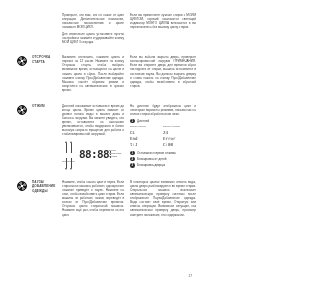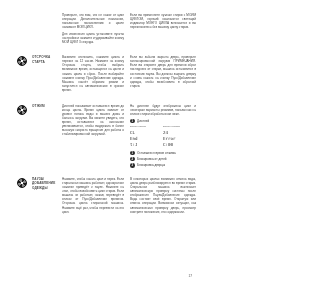--- a/index.html
+++ b/index.html
@@ -170,20 +170,38 @@
 
   <div class="row" style="padding-top:9px;">
     <div class="labelcol">
       <span class="icon-knob"></span>
       <span class="labeltxt">ОТЖИМ</span>
     </div>
 
     <div class="col col-a">
       <p>Дисплей показывает оставшееся время до конца цикла. Время цикла зависит от уровня потока воды и вашего дома и баланса нагрузки. Вы можете увидеть, что время, оставшееся на окончание увеличивается, чтобы выдержать в более высокую скорость вращения для работы о стабилизированной нагрузкой.</p>
 
+      <div class="diagram">
+        <span class="arrow up a1"></span>
+        <span class="arrow up a2"></span>
+        <span class="arrow down a3"></span>
+        <span class="arrow down a4"></span>
+
+        <div class="seg-wrap">
+          <span class="seg">88:88</span>
+          <span class="seg-side">
+            <i class="seg-dot"></i>
+            <i class="seg-dot"></i>
+            <i class="seg-dot"></i>
+          </span>
+        </div>
+
+        <div class="diag-caption">Время блокировки отжима</div>
+        <div class="diag-caption-l">Индикаторы</div>
+      </div>
     </div>
 
     <div class="col col-b">
       <p>На дисплее будут отображены цикл и некоторые варианты режимов, показанных на списке стирки обработанном ниже.</p>
 
       <div class="bullet-head">
         <span class="bullet-ico">1</span>
         <span class="bullet-txt">Дисплей</span>
       </div>
 

